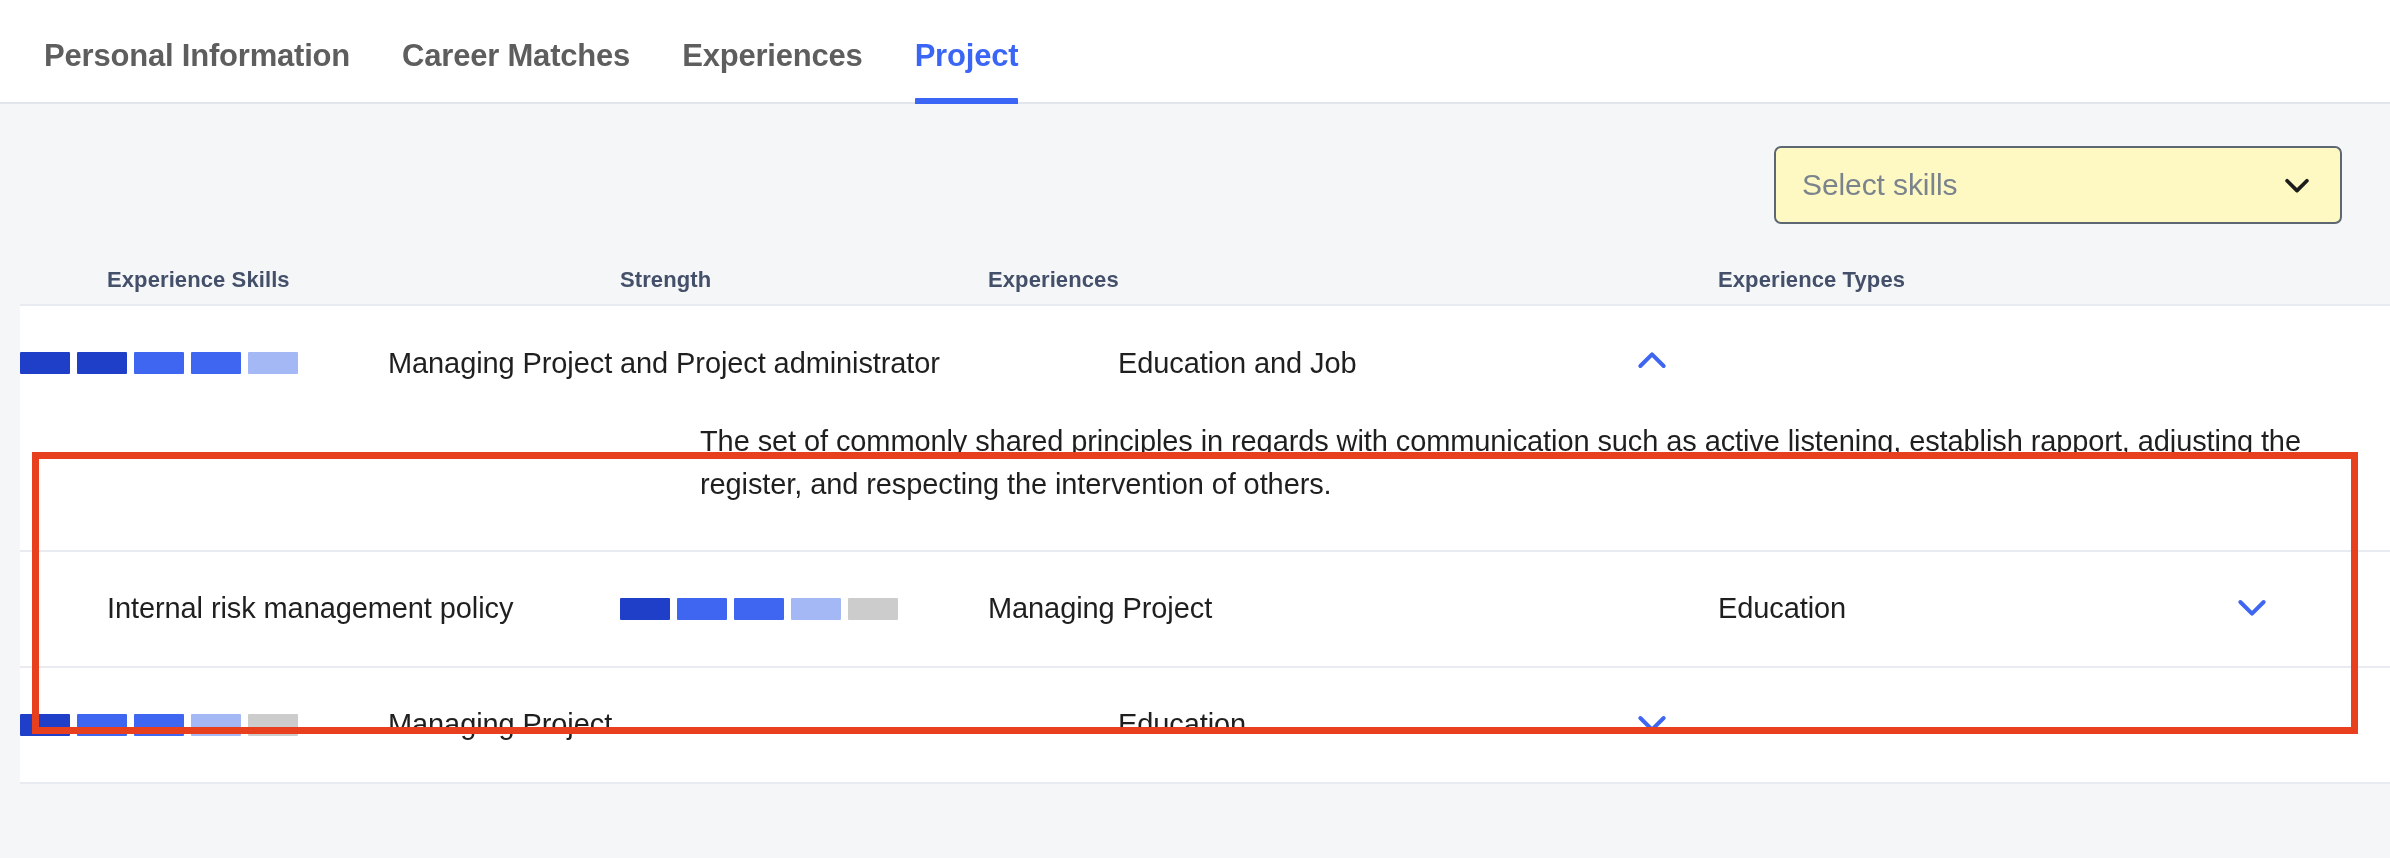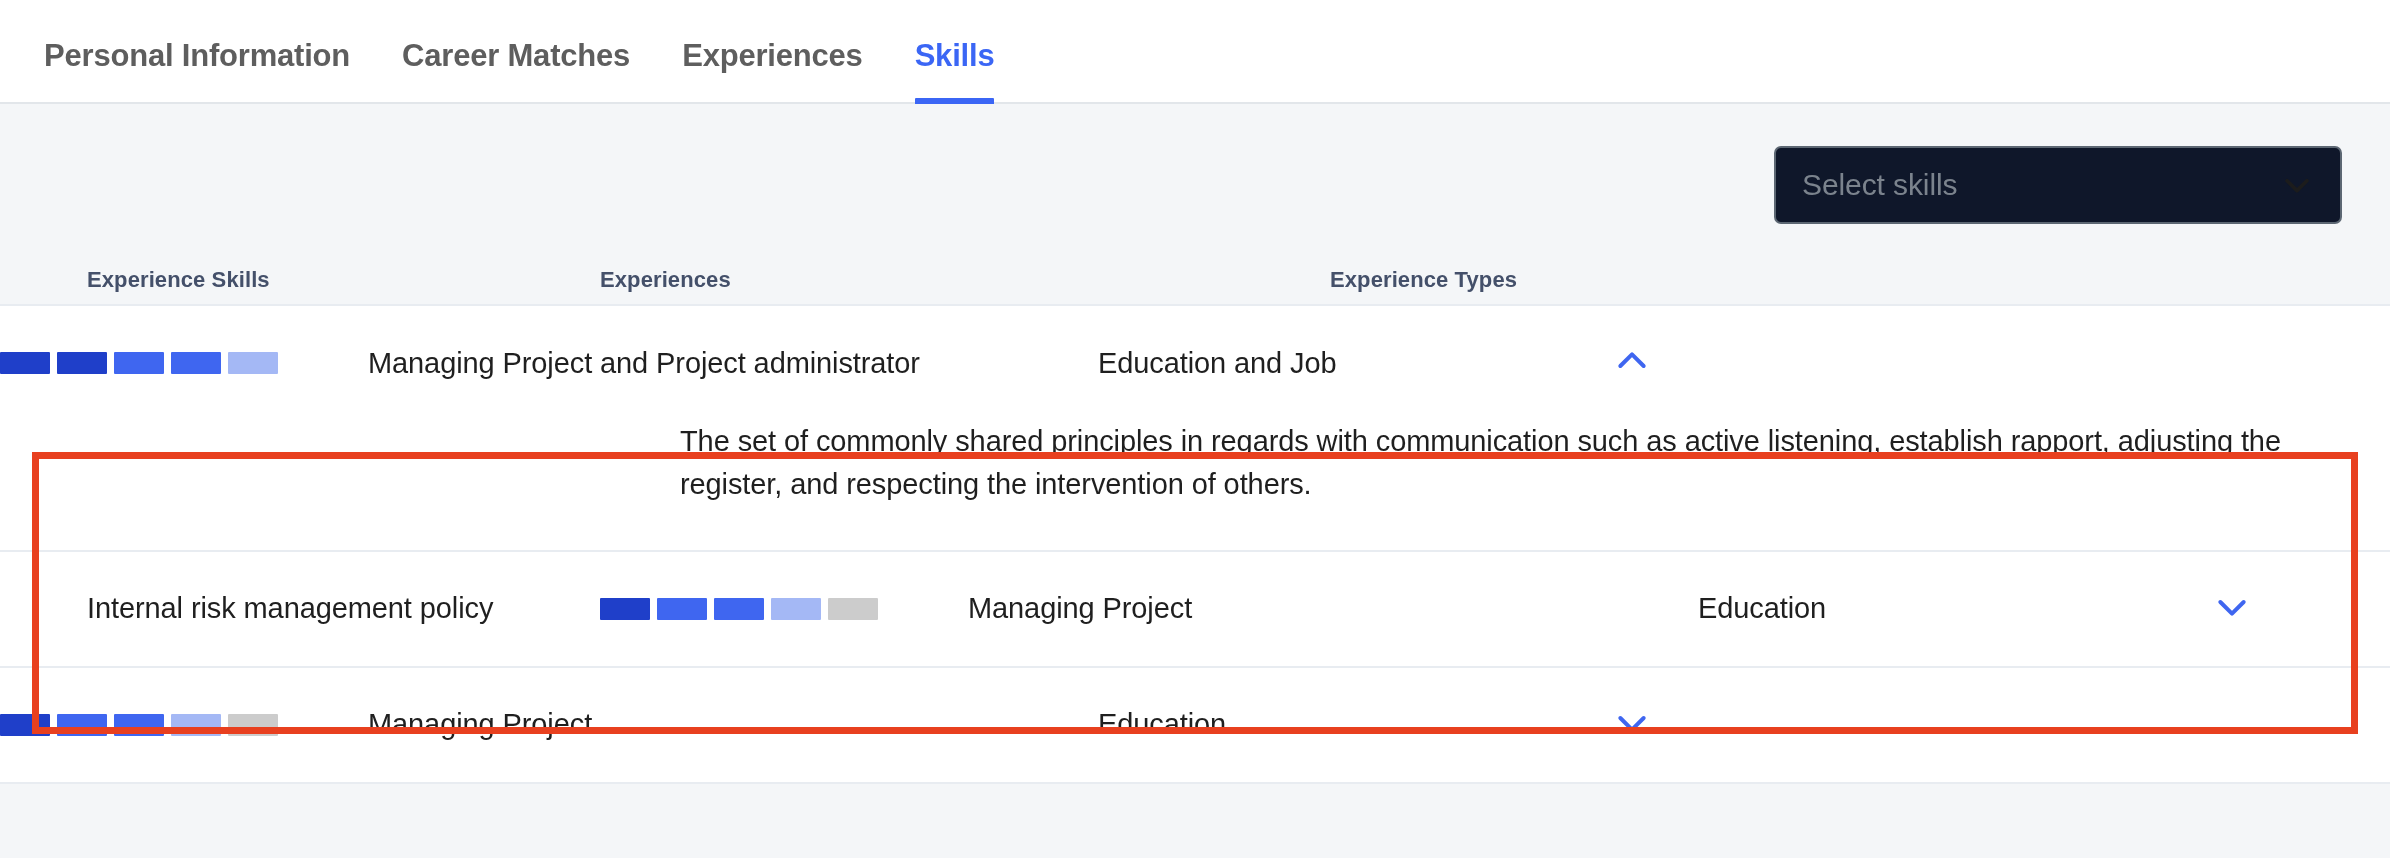--- a/index.html
+++ b/index.html
@@ -67,21 +67,21 @@
   .toolbar {
     display: flex;
     justify-content: flex-end;
     padding: 42px 48px 0 0;
   }
 
   .select-skills {
     position: relative;
     width: 568px;
     height: 78px;
-    background: #0f172a;
+    background: #fef9c3;
     border: 2px solid #5c6773;
     border-radius: 7px;
     display: flex;
     align-items: center;
     padding: 0 26px;
     cursor: pointer;
   }
 
   .select-skills .ph {
     font-size: 30px;
@@ -95,21 +95,21 @@
     top: 50%;
     transform: translateY(-50%);
     width: 34px;
     height: 34px;
     display: flex;
     align-items: center;
     justify-content: center;
   }
 
   
-  .table { position: relative; margin-top: 30px; }
+  .table { position: relative; margin-top: 30px; margin-left: 20px; }
 
   .thead {
     display: flex;
     align-items: center;
     padding: 0 0 0 0;
     height: 52px;
   }
 
   .th {
     font-size: 22px;
@@ -204,41 +204,42 @@
   <div class="tab">
     <span>Personal Information</span>
   </div>
   <div class="tab">
     <span>Career Matches</span>
   </div>
   <div class="tab">
     <span>Experiences</span>
   </div>
   <div class="tab active">
-    <span>Skills</span>
+    <span>Project</span>
   </div>
 </div>
 
 <div class="content">
 
   <div class="toolbar">
     <div class="select-skills">
       <span class="ph">Select skills</span>
       <span class="chev">
         <svg width="34" height="34" viewBox="0 0 24 24" fill="none" stroke="#1c1c1c" stroke-width="2.6" stroke-linecap="round" stroke-linejoin="round">
           <polyline points="5,9 12,16 19,9"></polyline>
         </svg>
       </span>
     </div>
   </div>
 
   <div class="table">
 
     <div class="thead">
       <div class="th c-skill">Experience Skills</div>
+      <div class="th c-str">Strength</div>
       <div class="th c-exp">Experiences</div>
       <div class="th c-type">Experience Types</div>
       <div class="th c-chev"></div>
     </div>
 
     <div class="rows">
 
       <div class="row">
         <div class="row-main">
           <div class="c-str">

